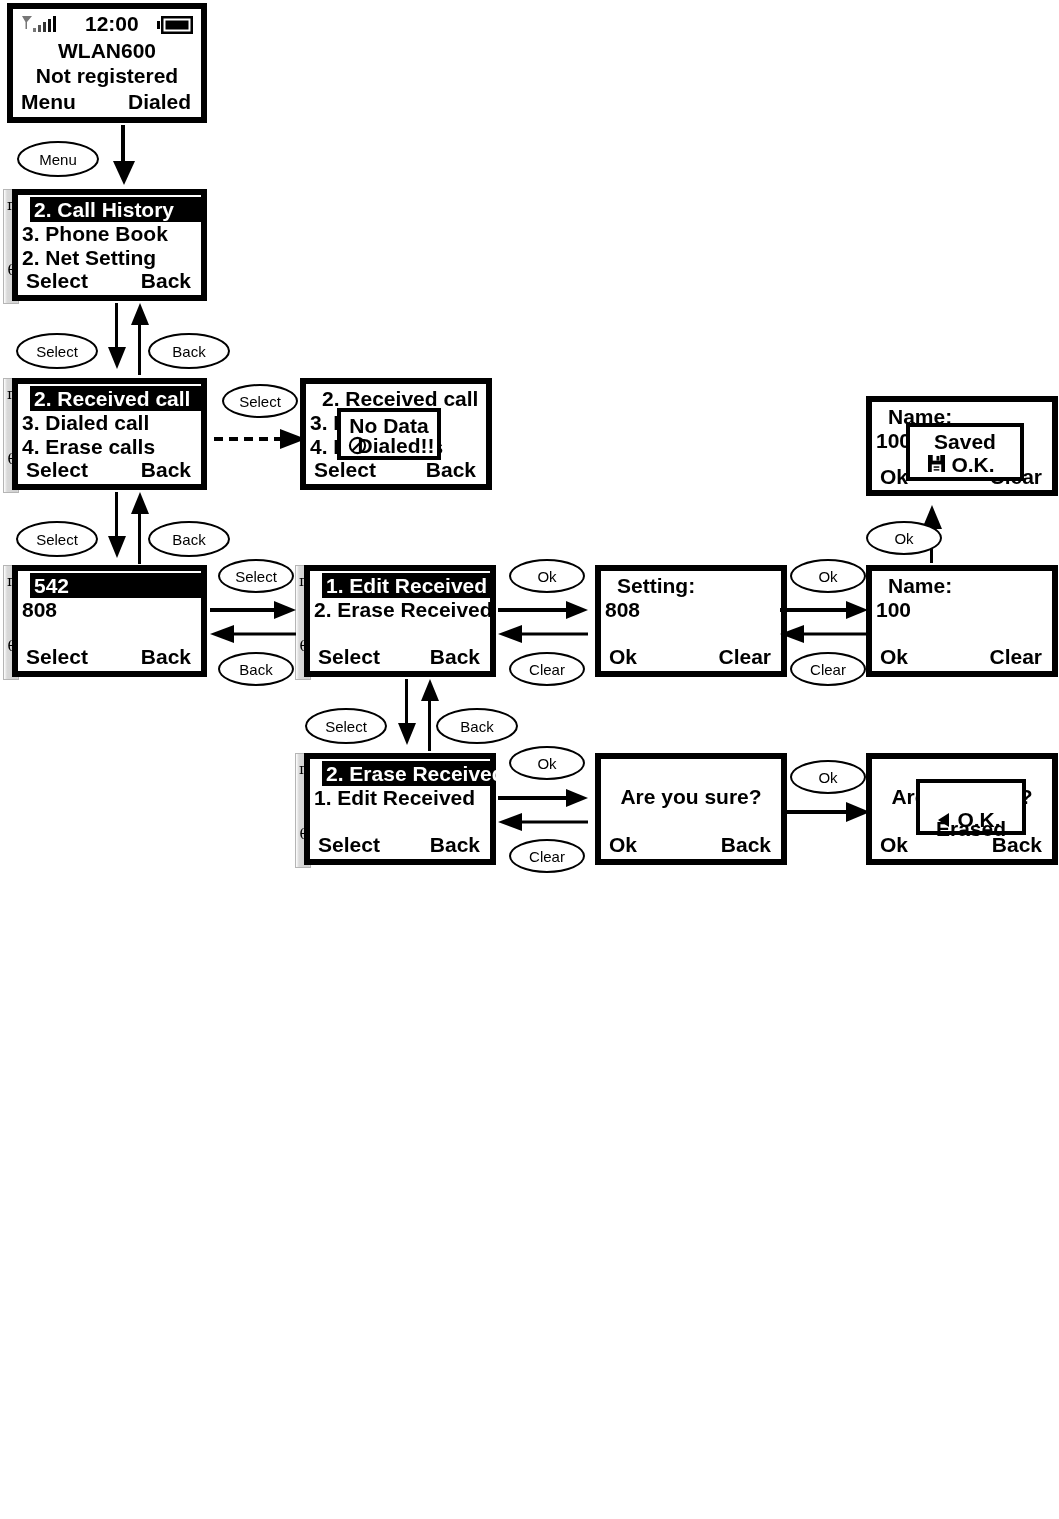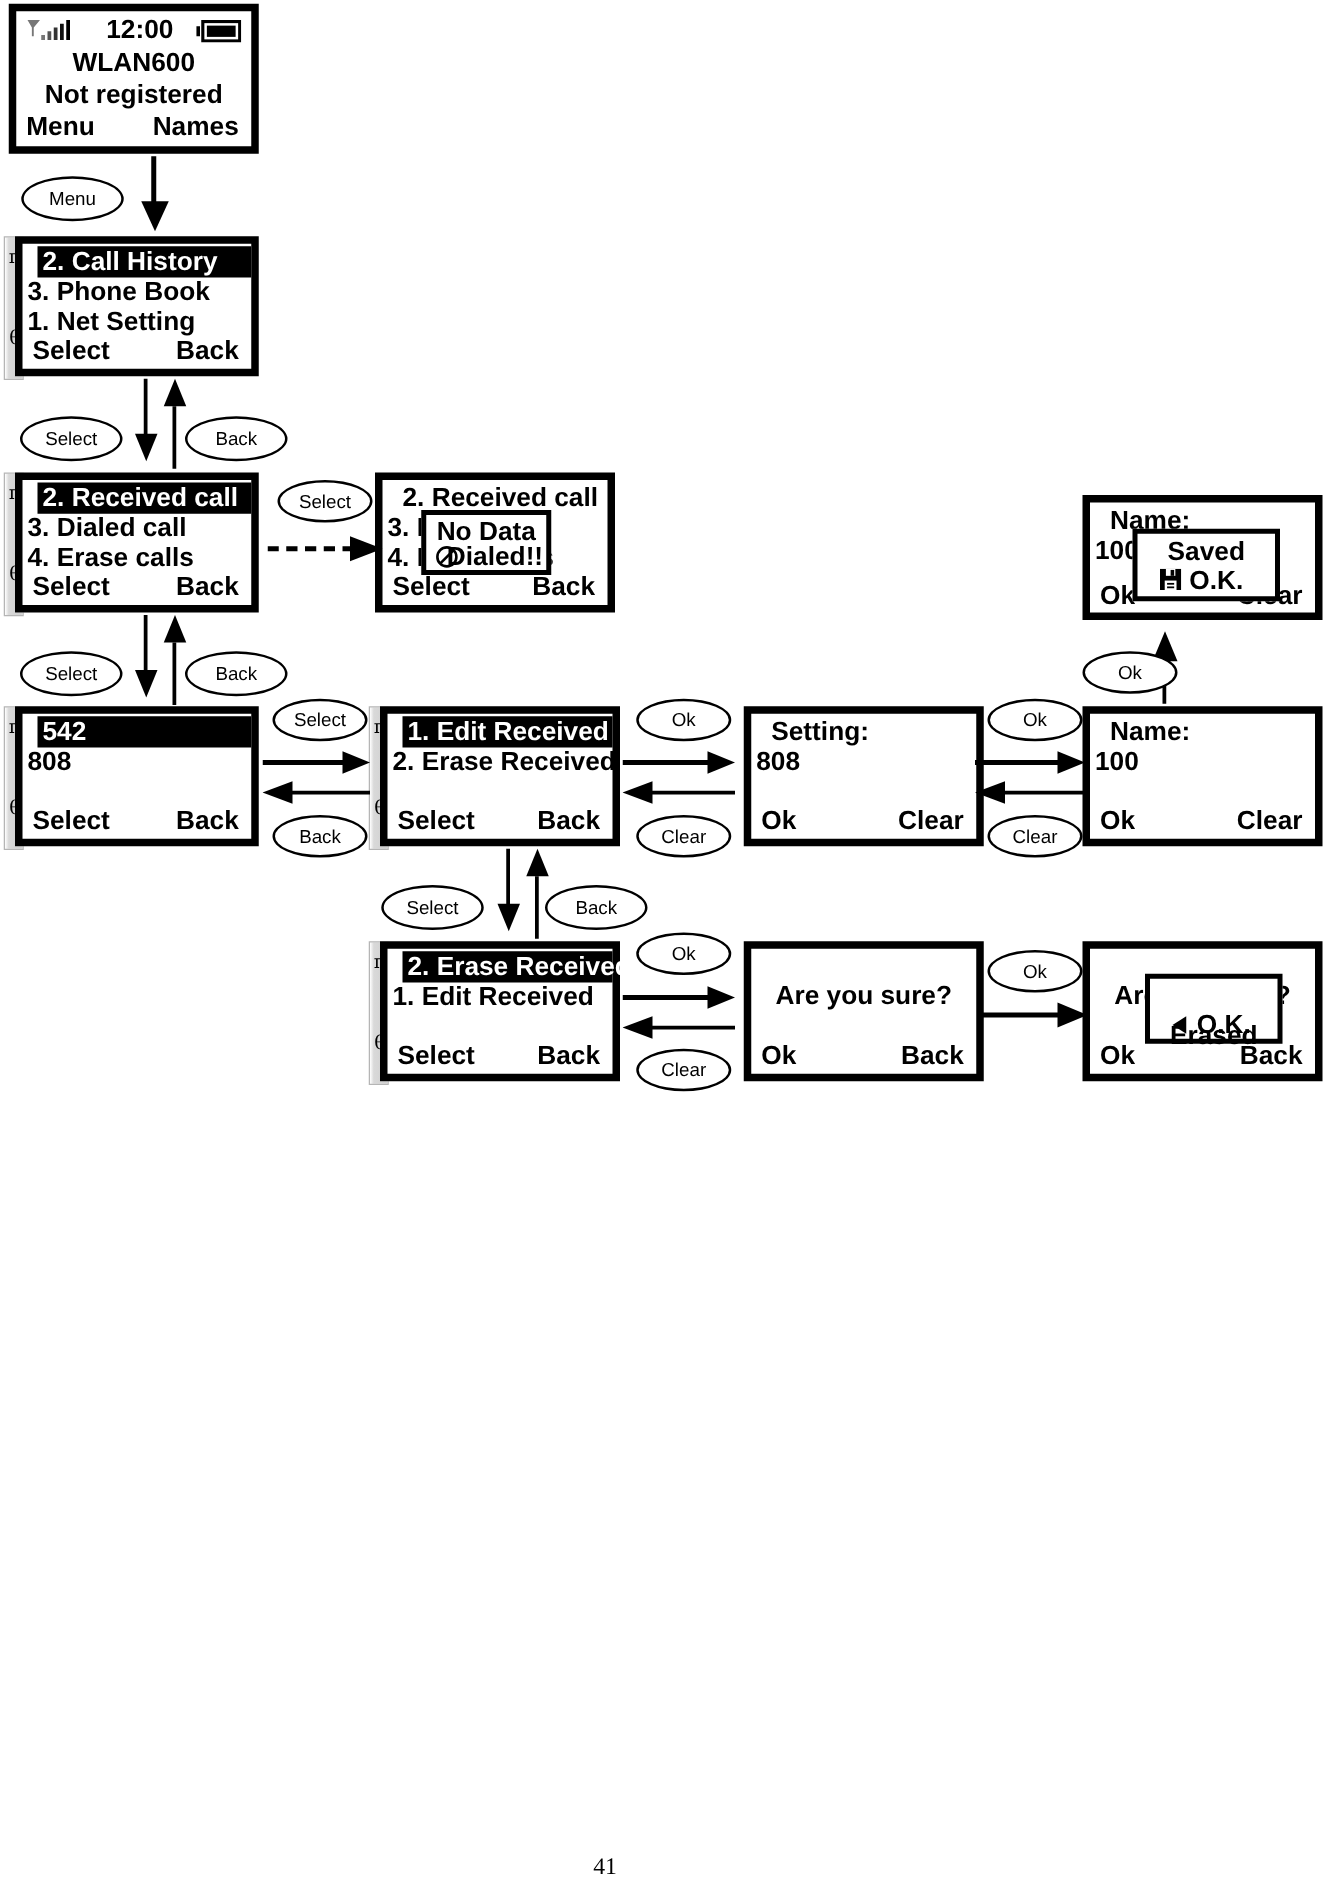--- a/index.html
+++ b/index.html
@@ -104,40 +104,40 @@
           <rect x="0" y="5" width="3" height="8" fill="#000"></rect>
           <rect x="4" y="0" width="32" height="18" fill="#000"></rect>
           <rect x="6.5" y="2.5" width="27" height="13" fill="#fff"></rect>
           <rect x="8.5" y="4.5" width="23" height="9" fill="#000"></rect>
         </svg>
       </div>
       <div class="row center" style="top:29px;">WLAN600</div>
       <div class="row center" style="top:54px;">Not registered</div>
       <div class="row softkeys">
         <span class="sk-left">Menu</span>
-        <span class="sk-right">Names</span>
+        <span class="sk-right">Dialed</span>
       </div>
     </div>
   </div>
 
   <div class="arr" style="left:113px;top:125px;width:22px;height:62px;">
     <div class="shaft" style="left:8px;top:0;width:4px;height:40px;"></div>
     <div class="head" style="left:0px;top:36px;border-left:11px solid transparent;border-right:11px solid transparent;border-top:24px solid #000;"></div>
   </div>
   <div class="ell" style="left:17px;top:141px;width:78px;height:32px;">Menu</div>
 
   <div class="gutter" style="left:3px;top:189px;width:16px;height:115px;">
     <span class="pi">π</span>
     <span class="th">θ</span>
   </div>
   <div class="screen" style="left:12px;top:189px;width:195px;height:112px;">
     <div class="inner">
       <div class="row r0 hl">2. Call History</div>
       <div class="row r1">3. Phone Book</div>
-      <div class="row r2">1. Net Setting</div>
+      <div class="row r2">2. Net Setting</div>
       <div class="row softkeys" style="top:73px;">
         <span class="sk-left">Select</span>
         <span class="sk-right">Back</span>
       </div>
     </div>
   </div>
 
   <div class="arr" style="left:108px;top:303px;width:50px;height:72px;">
     <div class="shaft" style="left:7px;top:0;width:3px;height:48px;"></div>
     <div class="head" style="left:0px;top:44px;border-left:9px solid transparent;border-right:9px solid transparent;border-top:22px solid #000;"></div>
@@ -365,14 +365,13 @@
     </div>
   </div>
   <div class="popup" style="left:916px;top:779px;width:110px;height:56px;">
     <div class="l1" style="top:2px;margin-top:32px;">Erased</div>
     <div class="l2" style="top:25px;padding-left:16px;">O.K.</div>
     <svg style="position:absolute;left:17px;top:29px;width:14px;height:16px;" viewBox="0 0 14 16">
       <polygon points="12,1 12,15 1,8" fill="#000"></polygon>
     </svg>
   </div>
 
-  <div class="page-num">41</div>
 </div>
 
 </body></html>

